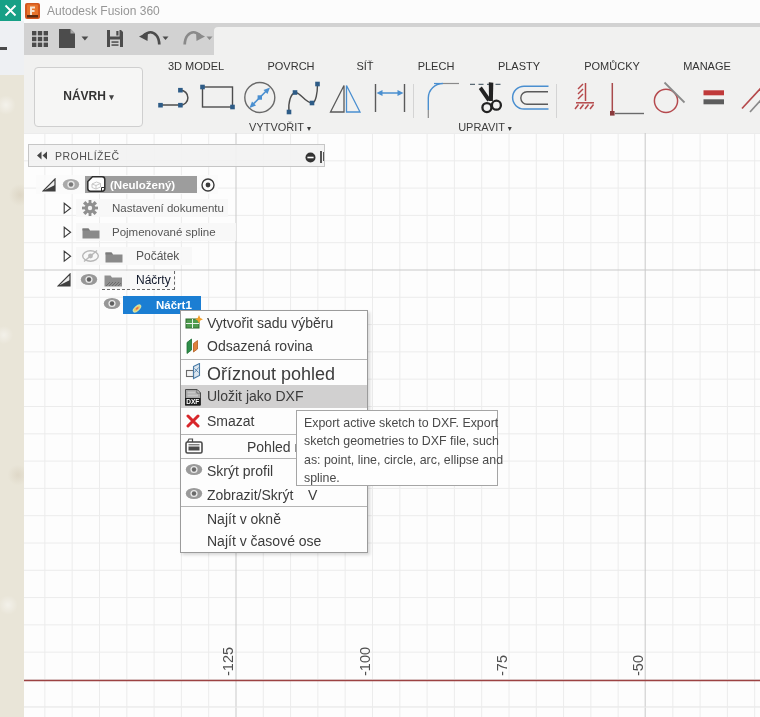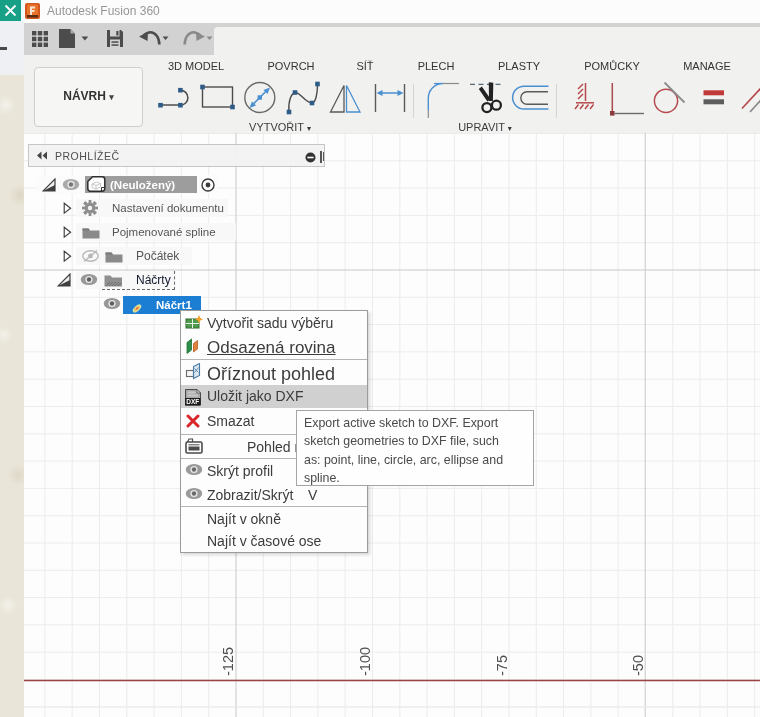--- a/index.html
+++ b/index.html
@@ -368,21 +368,21 @@
 <div class="abs" style="left:180px;top:310px;width:188px;height:243px;background:#fdfdfd;border:1px solid #9b9b9b;box-shadow:2px 2px 3px rgba(0,0,0,0.15);box-sizing:border-box;"></div>
 
 <div class="abs" style="left:181px;top:384.5px;width:186px;height:23.5px;background:#d1d0d0;"></div>
 
 <div class="abs" style="left:181px;top:358.5px;width:186px;height:1px;background:#b5b5b5;"></div>
 <div class="abs" style="left:181px;top:433.5px;width:186px;height:1px;background:#b5b5b5;"></div>
 <div class="abs" style="left:181px;top:457.5px;width:186px;height:1px;background:#b5b5b5;"></div>
 <div class="abs" style="left:181px;top:505.5px;width:186px;height:1px;background:#b5b5b5;"></div>
 
 <div class="abs" style="left:207px;top:314.5px;font-size:14px;color:#3c3c3c;">Vytvořit sadu výběru</div>
-<div class="abs" style="left:207px;top:338px;font-size:17px;color:#3c3c3c;text-decoration:underline;">Odsazená rovina</div>
+<div class="abs" style="left:207px;top:338px;font-size:14px;color:#3c3c3c;">Odsazená rovina</div>
 <div class="abs" style="left:207px;top:363.5px;font-size:18px;color:#3c3c3c;">Oříznout pohled</div>
 <div class="abs" style="left:207px;top:388px;font-size:14px;color:#3c3c3c;">Uložit jako DXF</div>
 <div class="abs" style="left:207px;top:412.5px;font-size:14px;color:#3c3c3c;">Smazat</div>
 <div class="abs" style="left:207px;top:439px;font-size:14px;color:#3c3c3c;margin-left:40px;">Pohled na</div>
 <div class="abs" style="left:207px;top:463px;font-size:14px;color:#3c3c3c;">Skrýt profil</div>
 <div class="abs" style="left:207px;top:486.5px;font-size:14px;color:#3c3c3c;">Zobrazit/Skrýt</div>
 <div class="abs" style="left:308px;top:486.5px;font-size:14px;color:#3c3c3c;">V</div>
 <div class="abs" style="left:207px;top:511px;font-size:14px;color:#3c3c3c;">Najít v okně</div>
 <div class="abs" style="left:207px;top:532.5px;font-size:14px;color:#3c3c3c;">Najít v časové ose</div>
 
@@ -430,15 +430,15 @@
     <circle cx="9" cy="6.5" r="3.6" fill="#e8e8e8"></circle>
     <circle cx="9" cy="6.5" r="2.2" fill="#6a6a6a"></circle>
   </svg>
 
 <svg class="abs" style="left:185px;top:486.5px;" width="18" height="13">
     <ellipse cx="9" cy="6.5" rx="8.2" ry="5.6" fill="#9a9a9a"></ellipse>
     <circle cx="9" cy="6.5" r="3.6" fill="#e8e8e8"></circle>
     <circle cx="9" cy="6.5" r="2.2" fill="#6a6a6a"></circle>
   </svg>
 
-<div class="abs" style="left:296px;top:410px;width:238px;height:76px;background:#fefefe;border:1px solid #a5a5a5;font-size:12.4px;color:#4a4a4a;line-height:18.3px;padding:3px 0 0 7px;box-sizing:border-box;white-space:nowrap;">
+<div class="abs" style="left:296px;top:410px;width:202px;height:76px;background:#fefefe;border:1px solid #a5a5a5;font-size:12.4px;color:#4a4a4a;line-height:18.3px;padding:3px 0 0 7px;box-sizing:border-box;white-space:nowrap;">
 Export active sketch to DXF. Export<br>sketch geometries to DXF file, such<br>as: point, line, circle, arc, ellipse and<br>spline.
 </div>
 
 </body></html>

